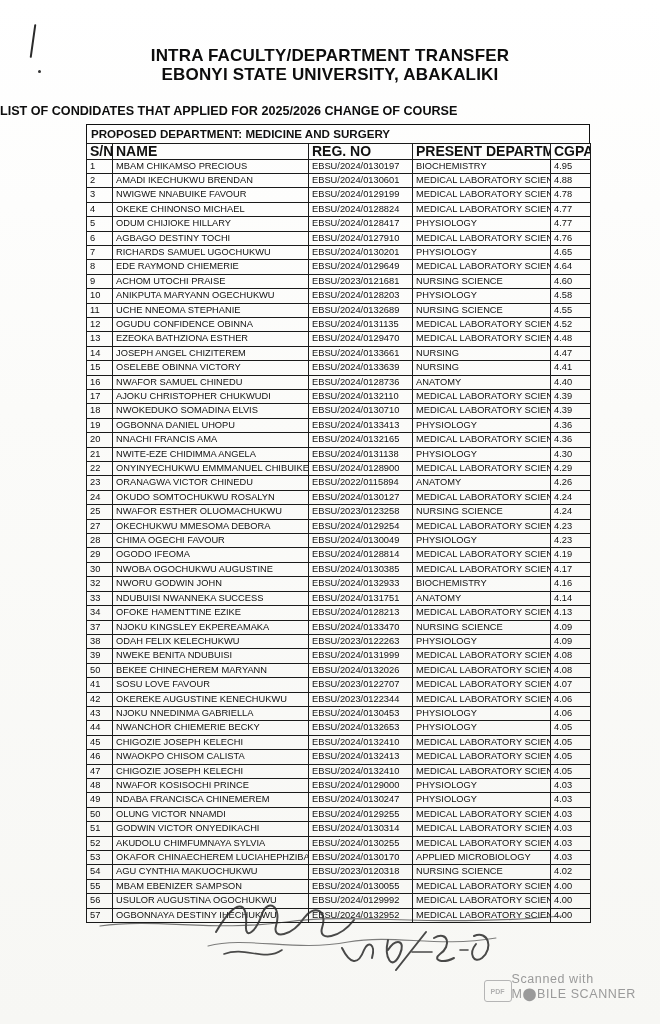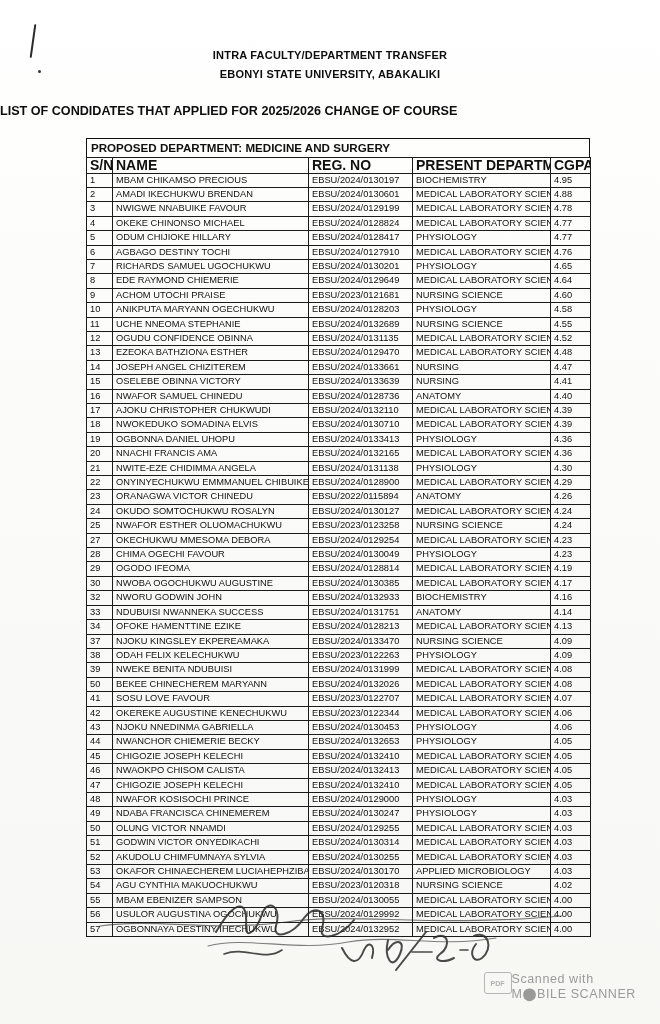--- a/index.html
+++ b/index.html
@@ -31,21 +31,21 @@
 
   .header {
     position: absolute;
     top: 46px;
     left: 0;
     right: 0;
     text-align: center;
   }
   .header .line {
     font-weight: bold;
-    font-size: 11px;
+    font-size: 17px;
     letter-spacing: 0.2px;
     line-height: 19px;
     color: #0d0d0d;
   }
 
   .subtitle {
     position: absolute;
     top: 104px;
     left: 0;
     right: 0;
@@ -62,21 +62,20 @@
     width: 504px;
   }
 
   .dept-bar {
     border: 1.6px solid #111;
     border-bottom: none;
     font-weight: bold;
     font-size: 11.6px;
     padding: 2px 4px 3px 4px;
     line-height: 13px;
-    margin-top: 14px;
   }
 
   table.roster {
     border-collapse: collapse;
     width: 100%;
     table-layout: fixed;
     font-size: 9.3px;
   }
   table.roster th,
   table.roster td {
@@ -142,21 +141,21 @@
     height: 90px;
     pointer-events: none;
     opacity: 0.85;
   }
 
   .footer-brand {
     position: absolute;
     right: 24px;
     bottom: 22px;
     display: flex;
-    align-items: flex-start;
+    align-items: flex-end;
     color: #9a9a9a;
   }
   .footer-brand .badge {
     width: 26px;
     height: 20px;
     border: 1.5px solid #b5b5b5;
     border-radius: 3px;
     display: flex;
     align-items: center;
     justify-content: center;

